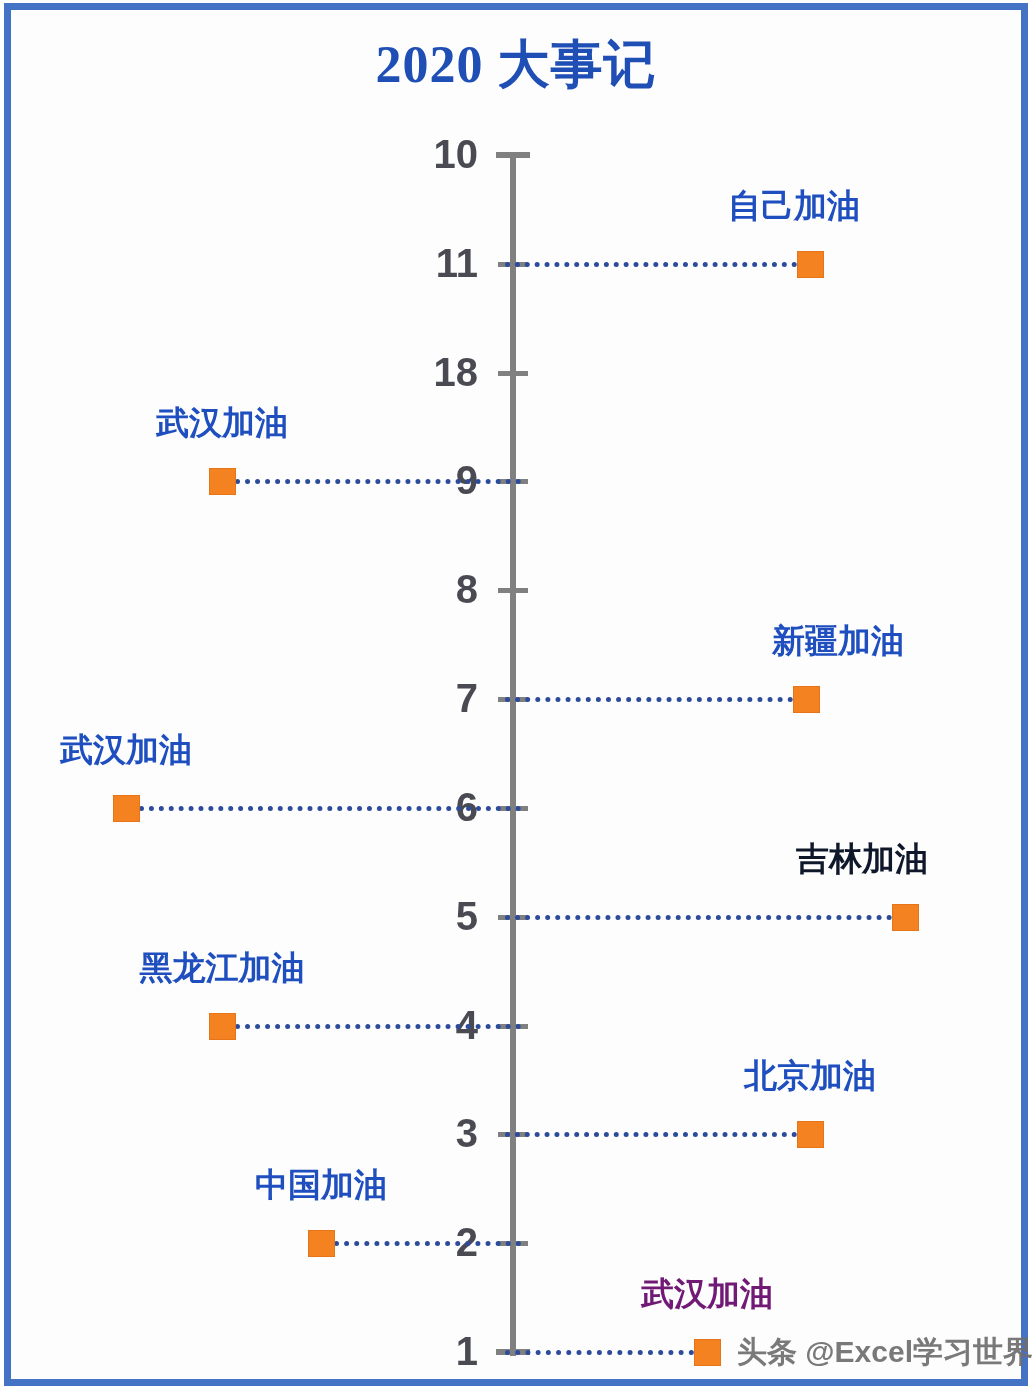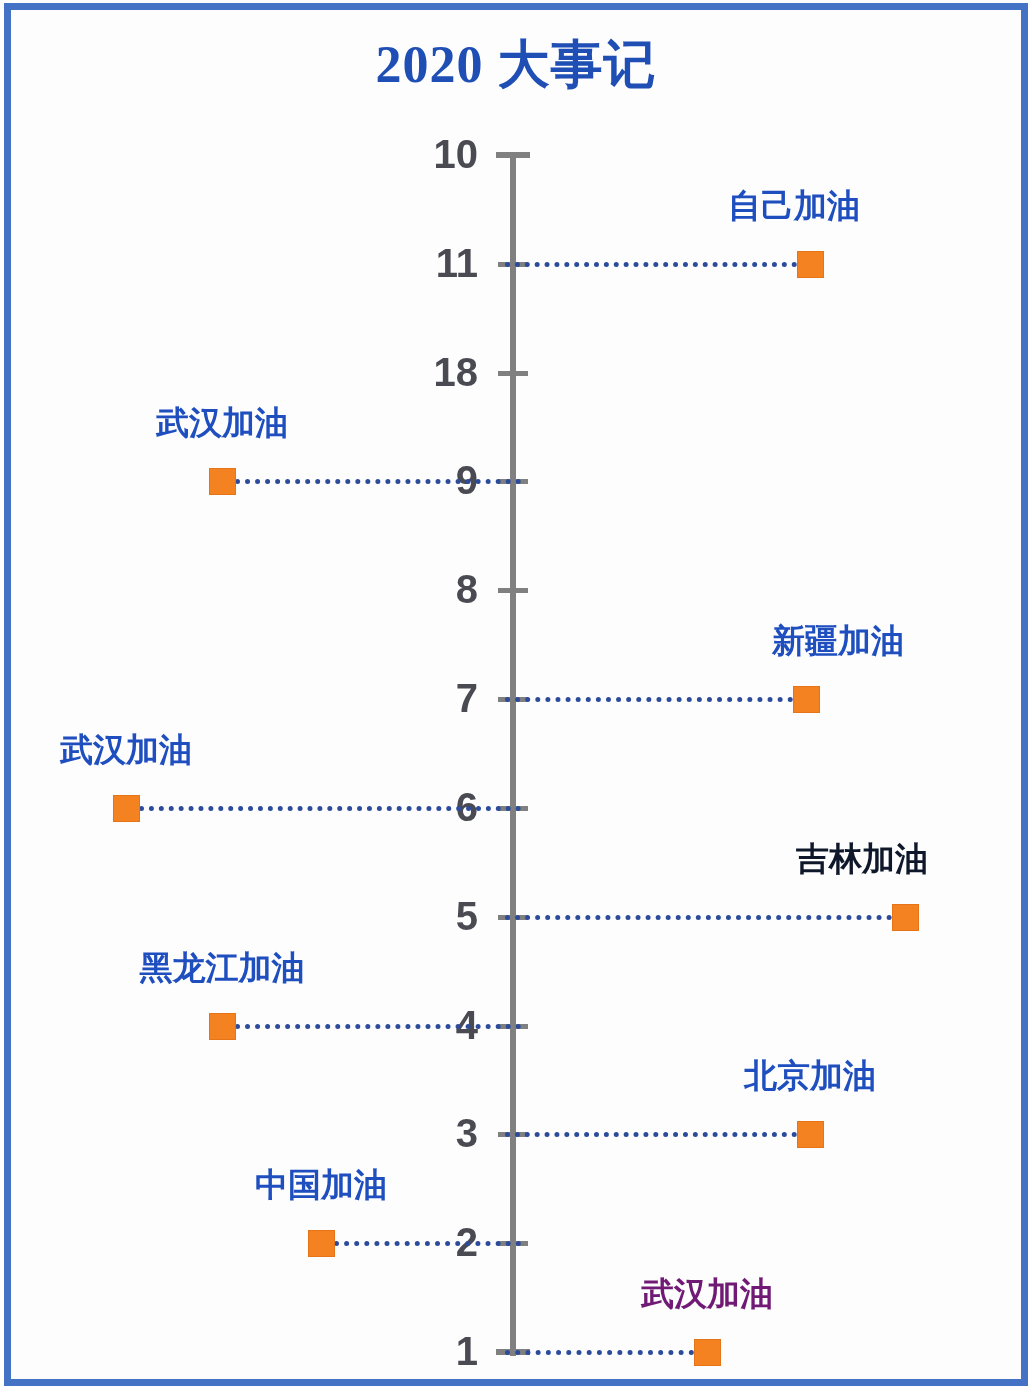--- a/index.html
+++ b/index.html
@@ -196,14 +196,15 @@
         <div class="marker" style="left: 797px; top: 1121.36px; background: rgb(245, 130, 32);"></div>
         <div class="event-label right" style="top: 1059.36px; color: rgb(31, 79, 191); left: 744px;">北京加油</div>
         <div class="leader" style="top: 1241.18px; left: 334px; width: 187px;"></div>
         <div class="marker" style="left: 308px; top: 1230.18px; background: rgb(245, 130, 32);"></div>
         <div class="event-label left" style="top: 1168.18px; color: rgb(31, 79, 191); left: 255px;">中国加油</div>
         <div class="leader" style="top: 1350px; left: 505px; width: 189px;"></div>
         <div class="marker" style="left: 694px; top: 1339px; background: rgb(245, 130, 32);"></div>
         <div class="event-label right" style="top: 1277px; color: #701a75; left: 641px;">武汉加油</div>
       </div>
 
+    <div class="watermark">头条 @Excel学习世界</div>
   </div>
 </div>
 
 </body></html>

